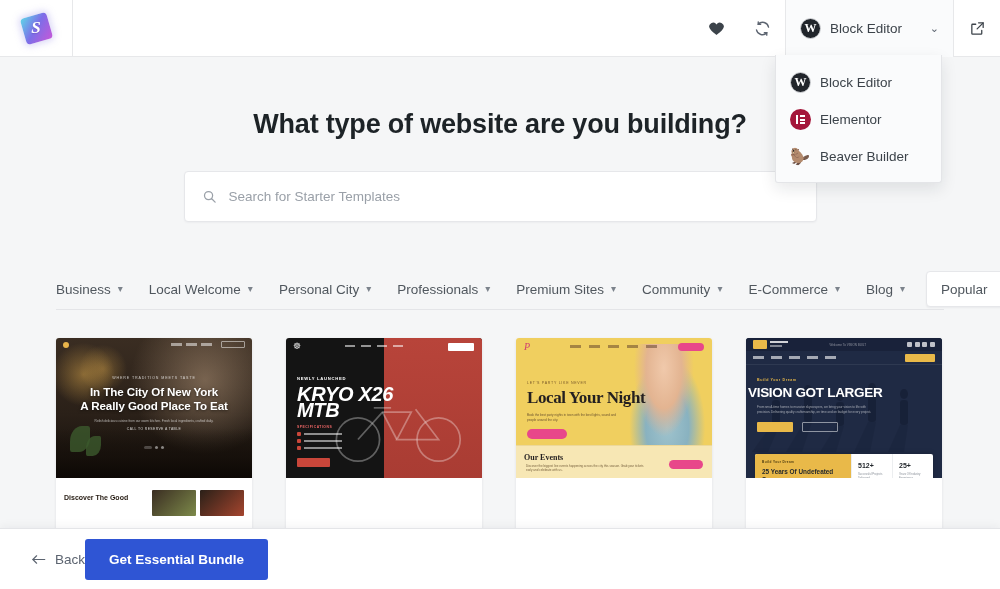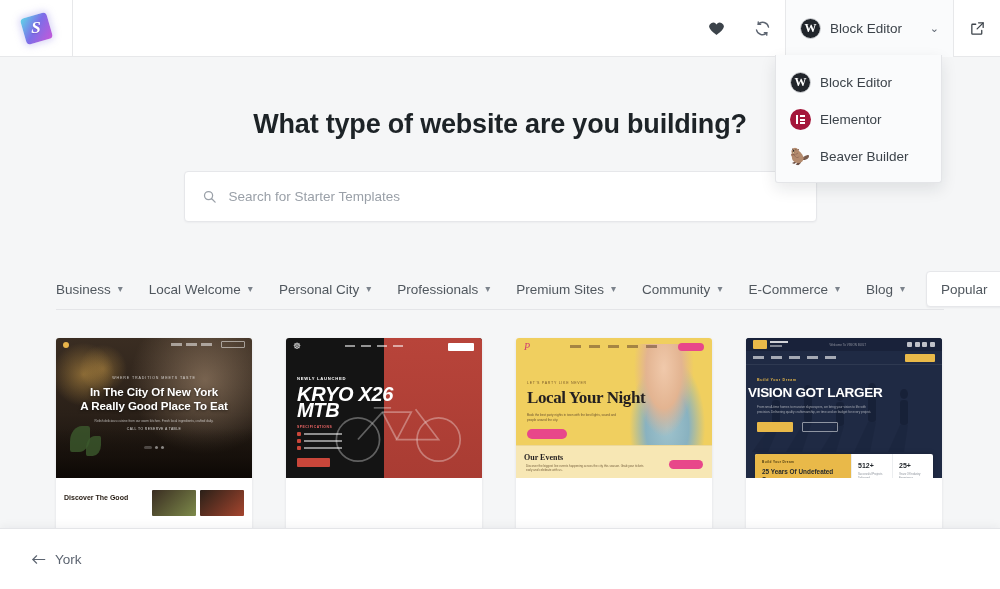--- a/index.html
+++ b/index.html
@@ -688,16 +688,17 @@
       <div class="card-rest"></div>
     </div>
   </div>
 
   <div class="footer">
     <div class="back-btn">
       <svg width="15" height="13" viewBox="0 0 24 20" fill="none" stroke="#5c6470" stroke-width="1.8" stroke-linecap="round" stroke-linejoin="round">
         <path d="M22 10H3"></path>
           <path d="M9 4L3 10l6 6"></path>
       </svg>
-      <span>York</span>
-    </div>
+      <span>Back</span>
+    </div>
+    <button class="bundle-btn">Get Essential Bundle</button>
   </div>
 </div>
 
 </body></html>

